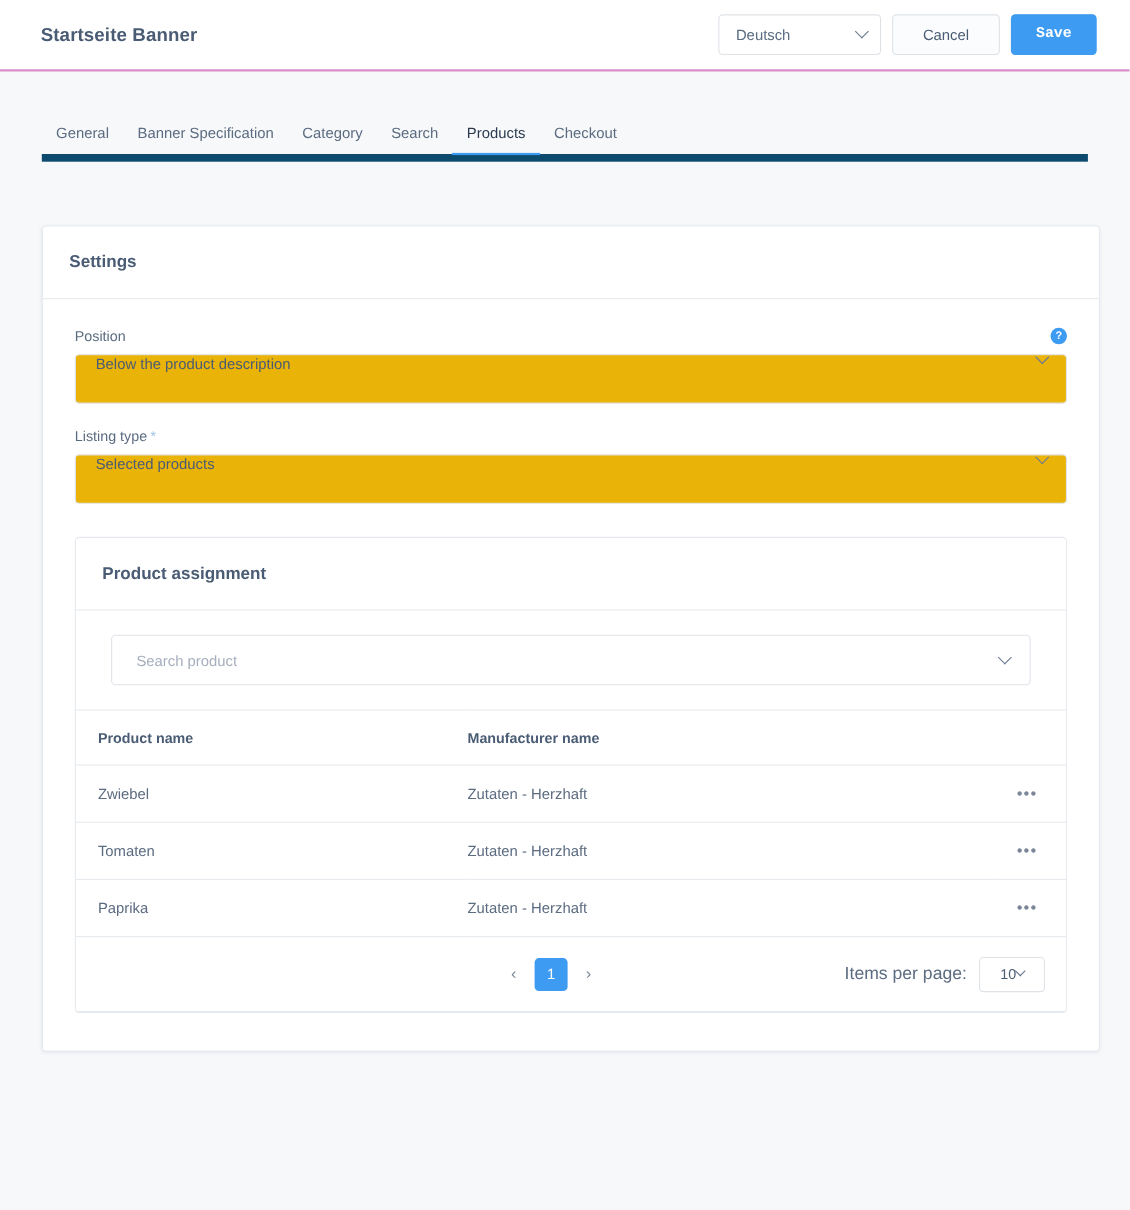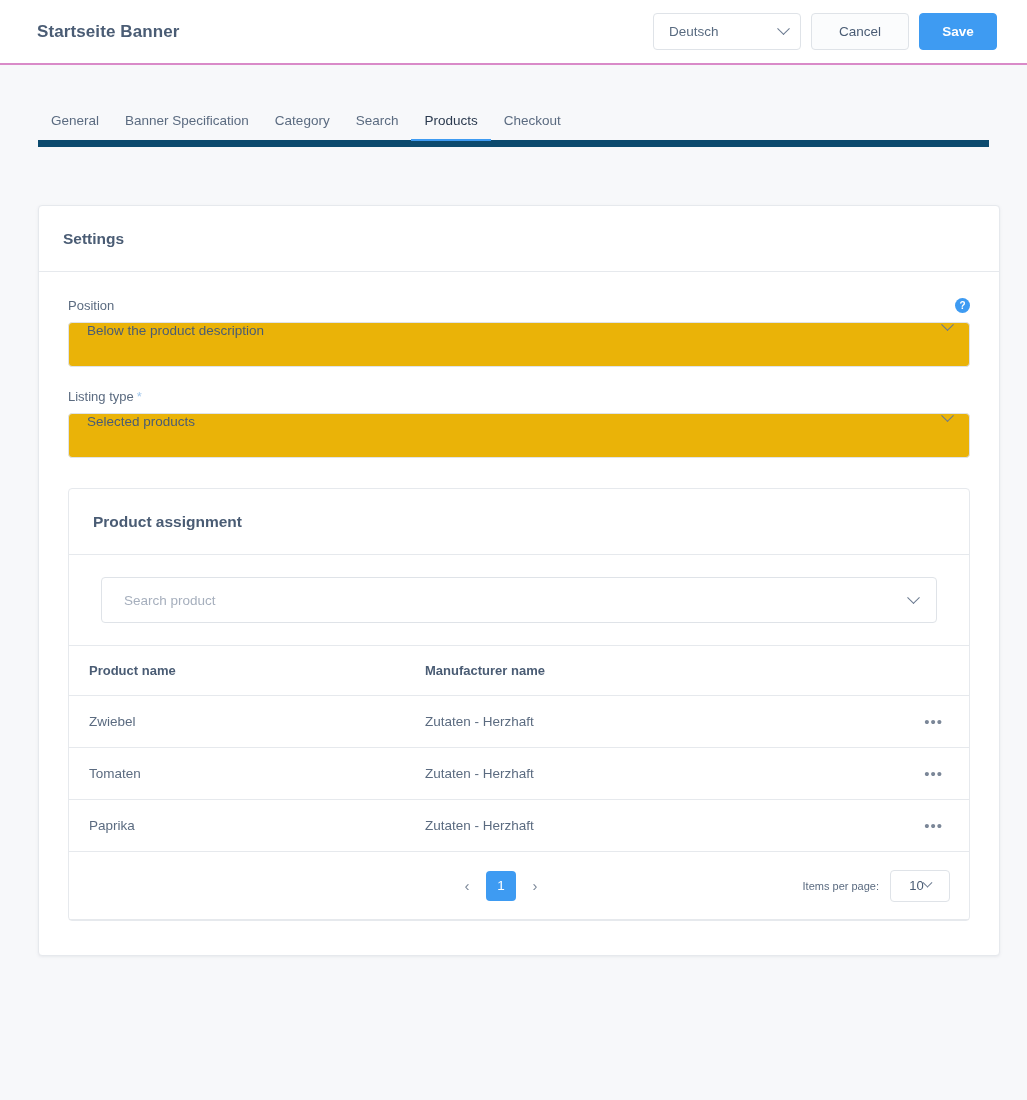--- a/index.html
+++ b/index.html
@@ -64,20 +64,21 @@
     background: #fbfcfd;
     color: #4a5c74;
   }
   .btn-save {
     min-width: 78px;
     padding: 0 20px;
     border: 1px solid #3e9bf2;
     background: #3e9bf2;
     color: #ffffff;
     font-weight: bold;
+    font-family: Liberation Mono, monospace;
   }
 
   .chev {
     display: inline-block;
     width: 9px;
     height: 9px;
     border-right: 1.6px solid #6b7a90;
     border-bottom: 1.6px solid #6b7a90;
     transform: rotate(45deg) translate(-2px, -2px);
   }
@@ -275,21 +276,21 @@
     cursor: pointer;
   }
   .per-page {
     display: flex;
     align-items: center;
     gap: 11px;
     position: absolute;
     right: 19px;
   }
   .per-page-label {
-    font-size: 11px;
+    font-size: 16px;
     color: #5b6b80;
   }
   .per-page-select {
     height: 32px;
     min-width: 60px;
     border: 1px solid #dfe3e8;
     border-radius: 4px;
     background: #ffffff;
     display: flex;
     align-items: center;

